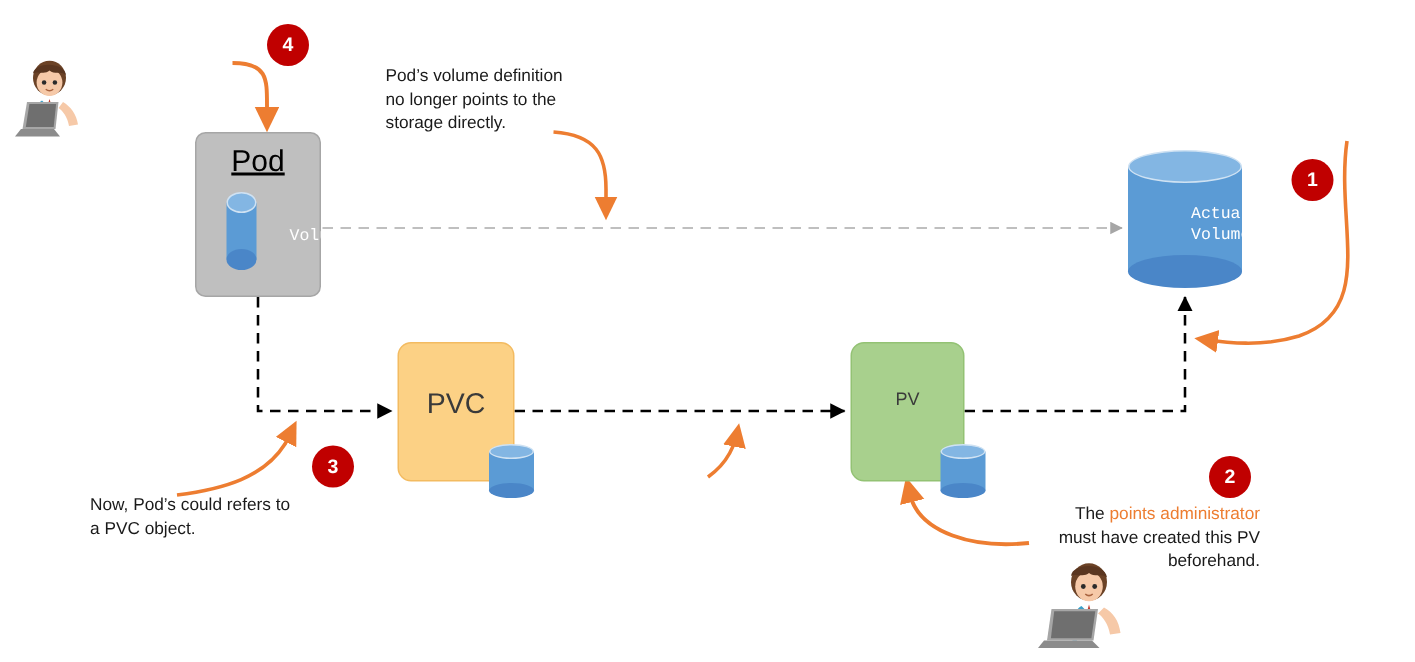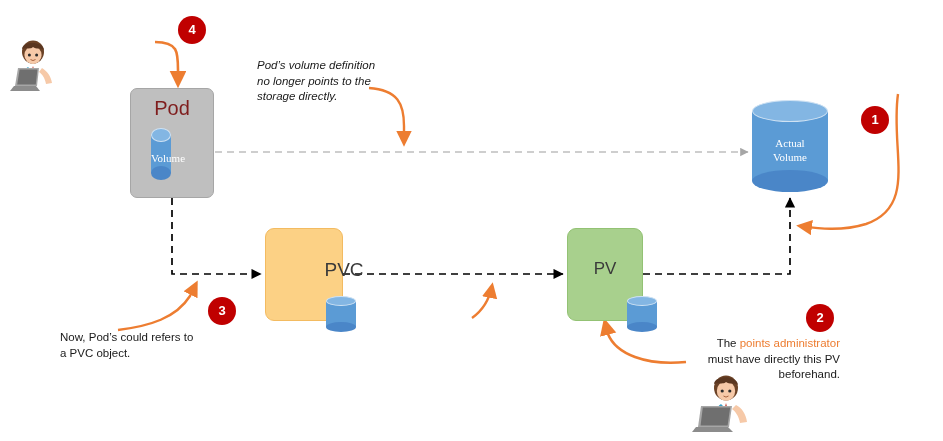--- a/index.html
+++ b/index.html
@@ -5,34 +5,34 @@
   html,body{margin:0;padding:0;background:#ffffff;}
   body{font-family:"Liberation Sans",sans-serif;}
   #canvas{position:relative;width:943px;height:441px;background:#ffffff;overflow:hidden;}
   svg.layer{position:absolute;left:0;top:0;width:943px;height:441px;pointer-events:none;}
 
   
   .node{position:absolute;border-radius:9px;box-sizing:border-box;}
   .node-label{position:absolute;width:100%;text-align:center;font-size:19px;color:#3f3f3f;font-family:"Liberation Sans",sans-serif;}
 
   .pod-box{left:130px;top:88px;width:84px;height:110px;background:#bfbfbf;border:1px solid #a6a6a6;border-radius:7px;}
-  .pod-label{top:8px;font-size:20px;color:#7f1d1d;}
+  .pod-label{top:8px;font-size:20px;color:#000000;text-decoration:underline;}
 
   .pvc-box{left:265px;top:228px;width:78px;height:93px;background:#fcd185;border:1px solid #f3bb61;}
-  .pvc-label{top:30px;font-size:19px;color:#3a3a3a;padding-left:40px;}
+  .pvc-label{top:30px;font-size:19px;color:#3a3a3a;}
 
   .pv-box{left:567px;top:228px;width:76px;height:93px;background:#a8d08d;border:1px solid #93c274;}
-  .pv-label{top:30px;font-size:17px;color:#3a3a3a;}
+  .pv-label{top:30px;font-size:12px;color:#3a3a3a;}
 
   
   .cyl{position:absolute;}
   .cyl .body{position:absolute;left:0;right:0;background:#5b9bd5;}
   .cyl .top{position:absolute;left:0;right:0;border-radius:50%;background:#83b6e3;border:1px solid #cfe2f3;box-sizing:border-box;}
   .cyl .bottom{position:absolute;left:0;right:0;border-radius:50%;background:#4a86c8;}
-  .cyl .cap-label{position:absolute;width:100%;text-align:center;color:#ffffff;font-size:11px;line-height:13px;font-family:Liberation Serif, serif;}
+  .cyl .cap-label{position:absolute;width:100%;color:#ffffff;font-size:11px;line-height:13px;font-family:Liberation Mono, monospace;padding-left:42px;}
 
   
   .vol-cyl{left:151px;top:128px;width:20px;height:52px;}
   .vol-cyl .body{top:7px;height:38px;}
   .vol-cyl .top{top:0;height:14px;}
   .vol-cyl .bottom{top:38px;height:14px;}
   .vol-cyl .cap-label{top:24px;}
 
   
   .mini-cyl{width:30px;height:36px;}
@@ -55,21 +55,21 @@
   .badge-4{left:178px;top:16px;}
   .badge-1{left:861px;top:106px;}
   .badge-3{left:208px;top:297px;}
   .badge-2{left:806px;top:304px;}
 
   
   .note{position:absolute;font-size:11.5px;line-height:15.5px;color:#1a1a1a;font-family:"Liberation Sans",sans-serif;}
   .hl-purple{color:#7030a0;}
   .hl-orange{color:#ed7d31;}
   .note-dev{left:47px;top:24px;width:120px;}
-  .note-poddef{left:257px;top:58px;width:120px;font-style:italic;}
+  .note-poddef{left:257px;top:44px;width:120px;}
   .note-pv-obj{left:735px;top:24px;width:206px;text-align:right;}
   .note-now{left:60px;top:330px;width:140px;}
   .note-bound{left:406px;top:322px;width:140px;}
   .note-admin{left:700px;top:336px;width:140px;text-align:right;}
 
   
   .avatar{position:absolute;}
   .avatar-dev{left:6px;top:38px;width:66px;height:54px;}
   .avatar-admin{left:692px;top:372px;width:72px;height:62px;}
 </style>
@@ -186,21 +186,21 @@
   <div class="badge badge-2">2</div>
 
 
   <div class="note note-poddef">Pod’s volume definition no longer points to the storage directly.</div>
 
 
   <div class="note note-now">Now, Pod’s could refers to a PVC object.</div>
 
 
   <div class="note note-admin">
-    <span>The </span><span class="hl-orange">points administrator</span><span> must have directly this PV beforehand.</span>
+    <span>The </span><span class="hl-orange">points administrator</span><span> must have created this PV beforehand.</span>
   </div>
 
   <svg class="avatar avatar-dev" viewBox="0 0 66 54">
     <ellipse cx="27" cy="14" rx="11" ry="11.5" fill="#6b4226"></ellipse>
     <ellipse cx="27" cy="17" rx="8.6" ry="9" fill="#f6c9a8"></ellipse>
     <path d="M16,11 C17,3 37,3 38,12 C35,9 30,12 27,9 C24,12 19,9 16,11 z" fill="#5a3620"></path>
     <circle cx="23.4" cy="17" r="1.5" fill="#2b2b2b"></circle>
     <circle cx="30.6" cy="17" r="1.5" fill="#2b2b2b"></circle>
     <path d="M24.5,21.5 Q27,23.6 29.5,21.5" stroke="#a8633f" stroke-width="1" fill="none"></path>
     <path d="M18,48 C18,34 22,28 27,28 C32,28 37,34 37,48 z" fill="#ffffff"></path>

